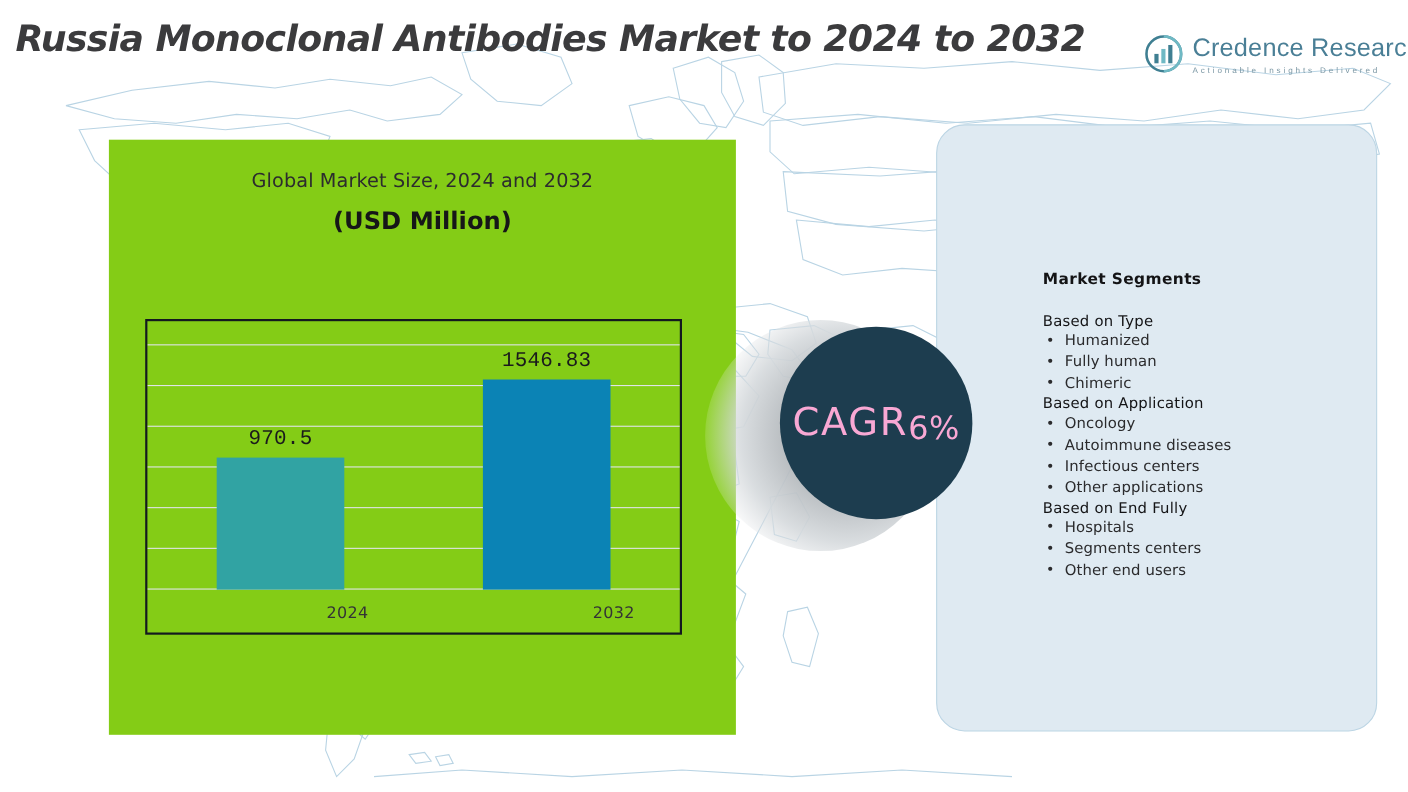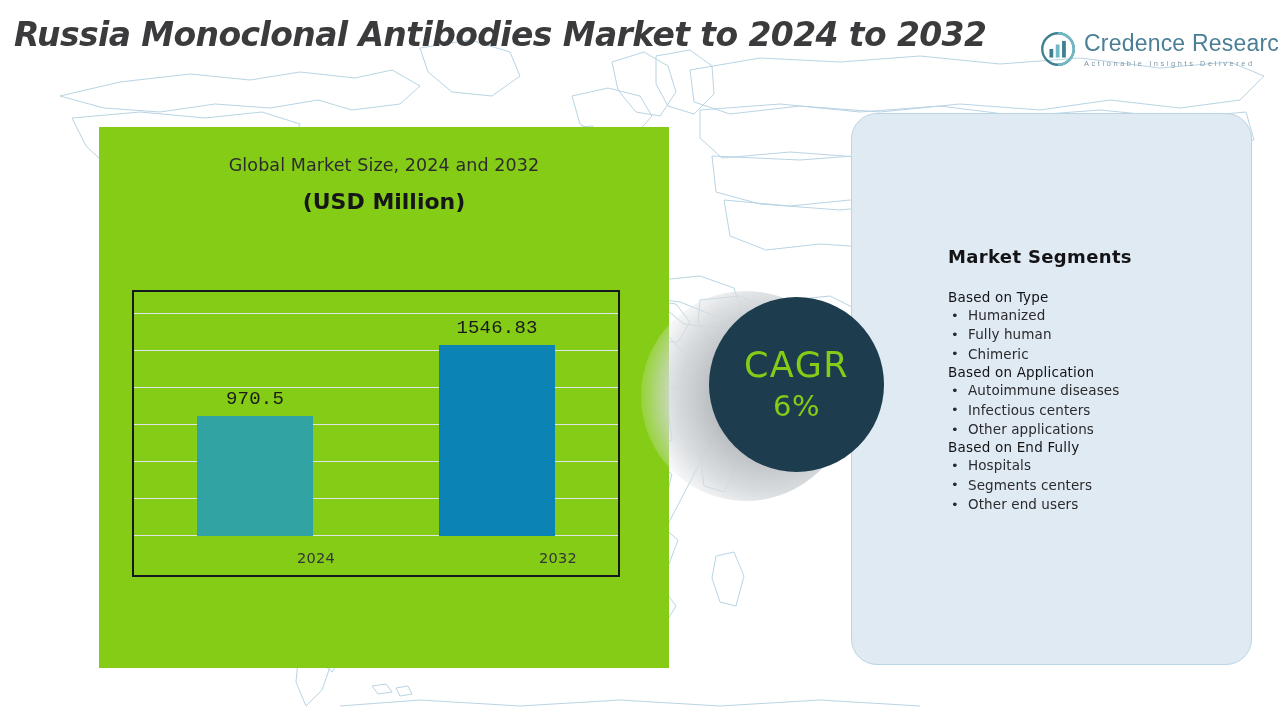--- a/index.html
+++ b/index.html
@@ -168,23 +168,23 @@
     border-radius: 50%;
     background: radial-gradient(circle at 62% 50%, #8e9499 0%, #a9aeb2 28%, #d6dadd 58%, rgba(255,255,255,0.15) 78%, rgba(255,255,255,0) 100%);
     opacity: 0.92;
   }
   #cagr-circle {
     position: absolute;
     left: 68px; top: 6px;
     width: 175px; height: 175px;
     border-radius: 50%;
     background: #1d3d4f;
-    color: #84cc16;
+    color: #f9a8d4;
     display: flex;
-    flex-direction: column;
+    flex-direction: row;
     align-items: center;
     justify-content: center;
   }
   #cagr-label {
     font-family: "DejaVu Sans", sans-serif;
     font-size: 35px;
     letter-spacing: 1.5px;
     line-height: 1;
   }
   #cagr-value {
@@ -206,21 +206,21 @@
     box-sizing: border-box;
     z-index: 3;
   }
   #segments {
     position: absolute;
     left: 96px; top: 132px;
     width: 300px;
   }
   .seg-title {
     font-family: "DejaVu Sans", sans-serif;
-    font-size: 18px;
+    font-size: 14px;
     font-weight: bold;
     color: #141416;
     letter-spacing: 0.35px;
     margin-bottom: 22px;
   }
   .seg-group-head {
     font-family: "DejaVu Sans", sans-serif;
     font-size: 13.5px;
     font-weight: normal;
     color: #141416;
@@ -389,20 +389,21 @@
     <div class="seg-title">Market Segments</div>
     <div id="segment-groups">
         <div class="seg-group-head">Based on Type</div>
         <ul class="seg-list">
           <li class="seg-item">Humanized</li>
           <li class="seg-item">Fully human</li>
           <li class="seg-item">Chimeric</li>
         </ul>
         <div class="seg-group-head">Based on Application</div>
         <ul class="seg-list">
+          <li class="seg-item">Oncology</li>
           <li class="seg-item">Autoimmune diseases</li>
           <li class="seg-item">Infectious centers</li>
           <li class="seg-item">Other applications</li>
         </ul>
         <div class="seg-group-head">Based on End Fully</div>
         <ul class="seg-list">
           <li class="seg-item">Hospitals</li>
           <li class="seg-item">Segments centers</li>
           <li class="seg-item">Other end users</li>
         </ul>

